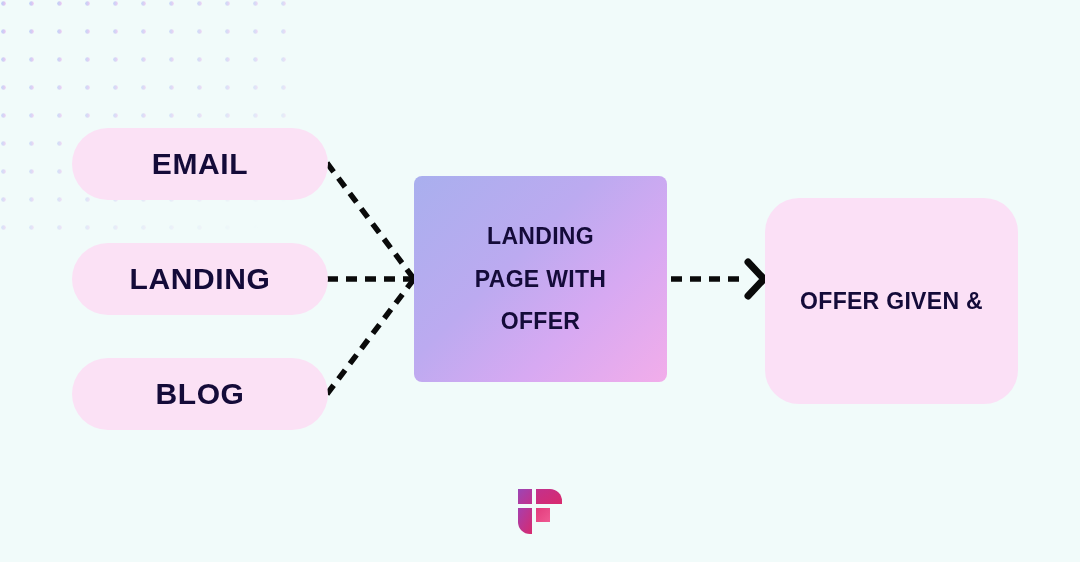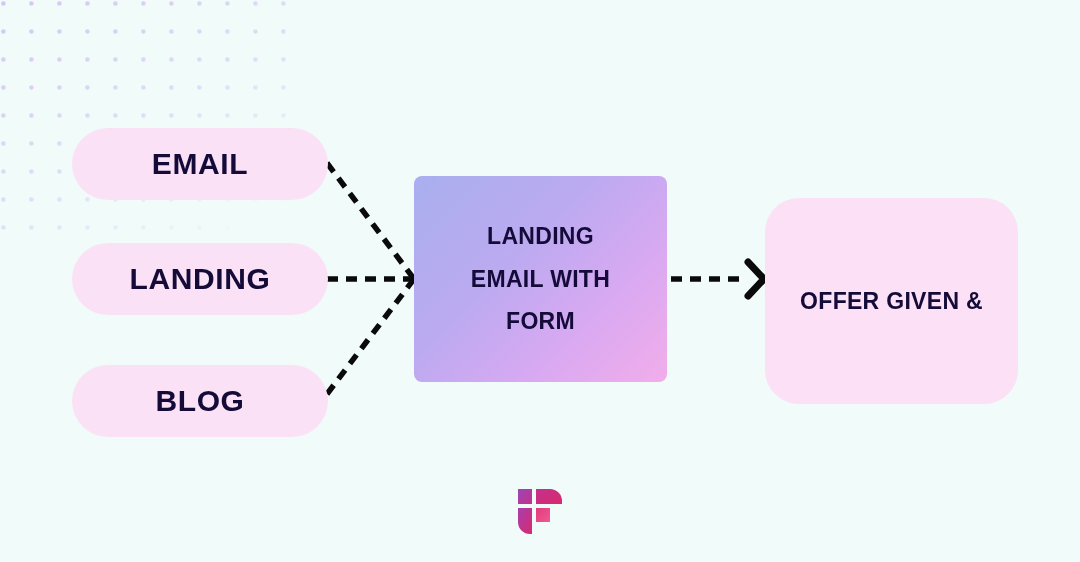--- a/index.html
+++ b/index.html
@@ -53,21 +53,21 @@
     border-radius: 999px;
     color: #140b39;
     font-size: 30px;
     font-weight: 700;
     letter-spacing: 0.6px;
     line-height: 1;
     box-sizing: border-box;
   }
   .pill-email  { left: 72px;  top: 128px; width: 256px; height: 72px; }
   .pill-social { left: 72px;  top: 243px; width: 256px; height: 72px; }
-  .pill-blog   { left: 72px;  top: 358px; width: 256px; height: 72px; margin-top: 7px; }
+  .pill-blog   { left: 72px;  top: 358px; width: 256px; height: 72px; }
 
   
   .node-center {
     position: absolute;
     left: 414px;
     top: 176px;
     width: 253px;
     height: 206px;
     border-radius: 8px;
     background: linear-gradient(135deg, #a9afee 0%, #bcaaf0 40%, #d7a9f2 68%, #f2adea 100%);
@@ -169,22 +169,22 @@
     <span>LANDING</span>
   </div>
 
   <div class="pill pill-blog">
     <span>BLOG</span>
   </div>
 
   <div class="node-center">
     <div class="node-text">
       <div>LANDING</div>
-      <div>EMAIL WITH</div>
-      <div>FORM</div>
+      <div>PAGE WITH</div>
+      <div>OFFER</div>
     </div>
   </div>
 
   <div class="node-right">
     <div class="node-text">
       <div>OFFER GIVEN &amp;</div>
     </div>
   </div>
 
   <div class="brand-mark">

